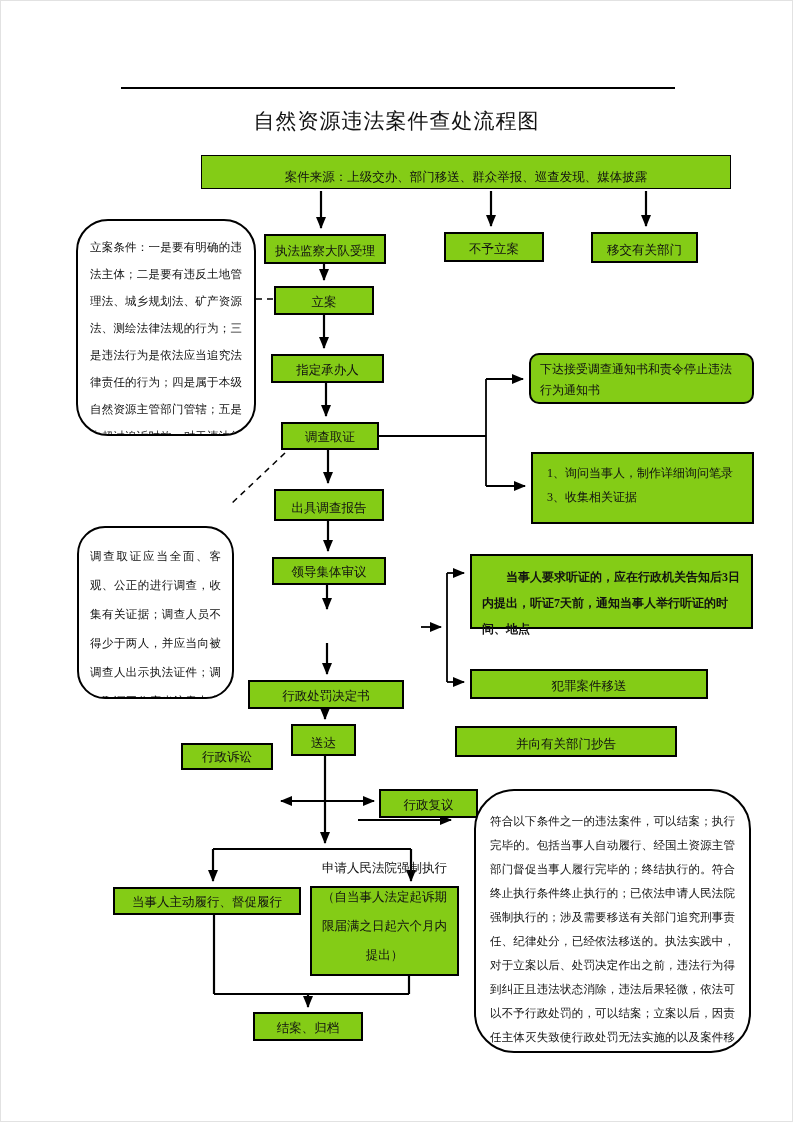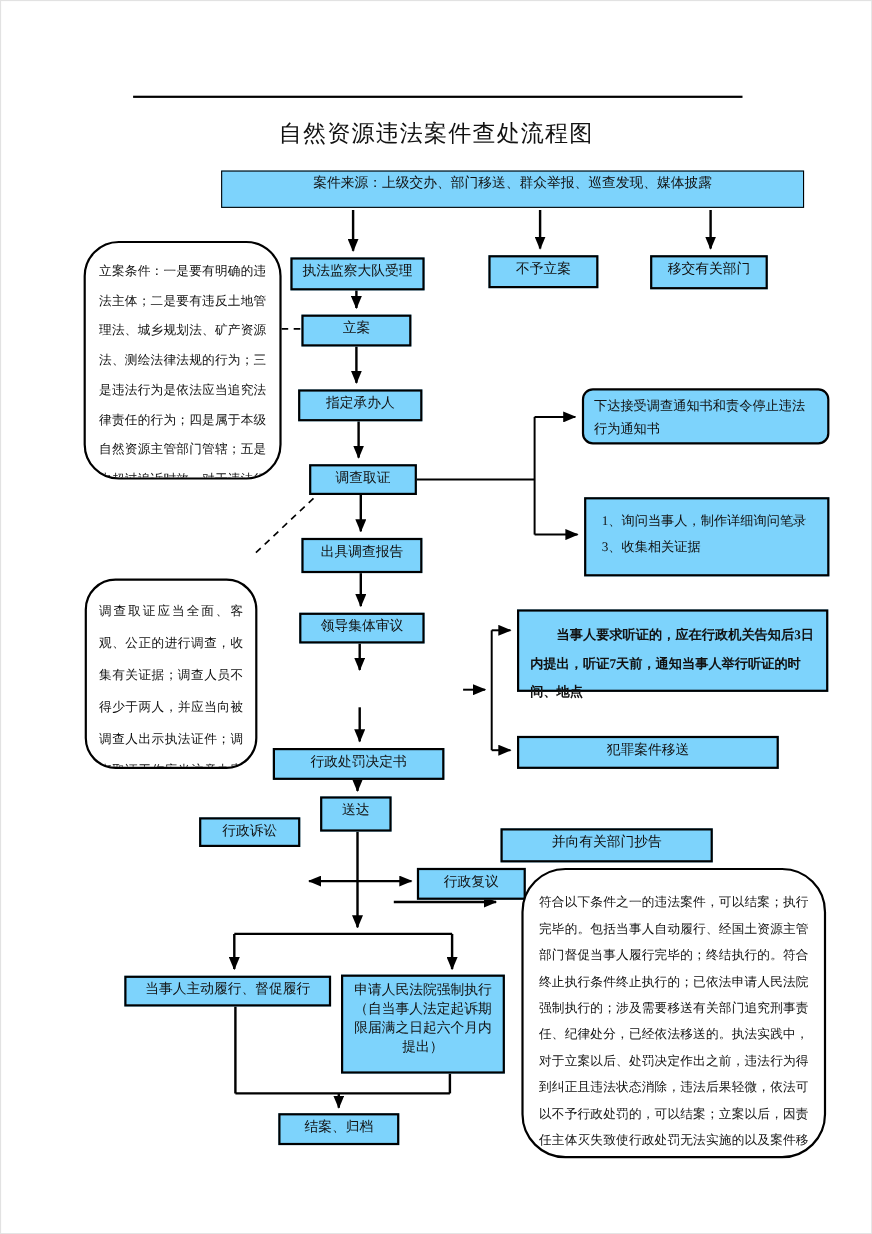--- a/index.html
+++ b/index.html
@@ -4,22 +4,22 @@
 <style>
   html,body{margin:0;padding:0;background:#fff;}
   .page{
     position:relative;width:793px;height:1122px;background:#ffffff;
     border:1px solid #e2e2e2;box-sizing:border-box;overflow:hidden;
     font-family:"Liberation Serif","DejaVu Serif",serif;color:#111;
   }
   .hrule{position:absolute;left:120px;top:86px;width:554px;height:0;border-top:2px solid #000;}
   .title{position:absolute;left:0;right:0;top:106px;text-align:center;font-size:21px;letter-spacing:1px;}
   .box{
-    position:absolute;box-sizing:border-box;border:2px solid #000;background:#7dd3fc;
-    display:flex;align-items:flex-start;justify-content:center;text-align:center;
+    position:absolute;box-sizing:border-box;border:2px solid #000;background:#84cc16;
+    display:flex;align-items:flex-end;justify-content:center;text-align:center;
     font-size:12.5px;line-height:1.35;padding:2px 4px;
   }
   .box.thin{border-width:1.5px;}
   .box.left{display:block;text-align:left;}
   .rnote{
     position:absolute;box-sizing:border-box;border:2px solid #000;background:#fff;
     border-radius:32px;font-size:11.5px;text-align:justify;overflow:hidden;
   }
   svg.wires{position:absolute;left:0;top:0;pointer-events:none;}
   .ev-line{white-space:nowrap;}
@@ -116,41 +116,41 @@
   <div class="box" style="left:180px;top:742px;width:92px;height:27px;">
     <span>行政诉讼</span>
   </div>
   <div class="box" style="left:378px;top:788px;width:99px;height:29px;">
     <span>行政复议</span>
   </div>
 
   <div class="box" style="left:112px;top:886px;width:188px;height:28px;">
     <span>当事人主动履行、督促履行</span>
   </div>
-  <div class="box" style="left:309px;top:885px;width:149px;height:90px;line-height:17px;padding:4px 8px;">
+  <div class="box" style="left:309px;top:885px;width:149px;height:90px;line-height:29px;padding:4px 8px;">
     <span>申请人民法院强制执行（自当事人法定起诉期限届满之日起六个月内提出）</span>
   </div>
   <div class="box" style="left:252px;top:1011px;width:110px;height:29px;">
     <span>结案、归档</span>
   </div>
 
   <div class="box left" style="left:528px;top:352px;width:225px;height:51px;padding:4px 9px;line-height:21px;font-size:12px;border-radius:10px;">
     <span>下达接受调查通知书和责令停止违法行为通知书</span>
   </div>
   <div class="box left" style="left:530px;top:451px;width:223px;height:72px;padding:7px 14px;line-height:24px;font-size:12px;overflow:hidden;">
     <div class="ev-line">1、询问当事人，制作详细询问笔录</div>
     <div class="ev-line">3、收集相关证据</div>
   </div>
   <div class="box left" style="left:469px;top:553px;width:283px;height:75px;padding:8px 10px;line-height:26px;font-size:12px;text-indent:2em;font-weight:bold;">
     <span>当事人要求听证的，应在行政机关告知后3日内提出，听证7天前，通知当事人举行听证的时间、地点</span>
   </div>
   <div class="box" style="left:469px;top:668px;width:238px;height:30px;">
     <span>犯罪案件移送</span>
   </div>
-  <div class="box" style="left:454px;top:752px;width:193px;height:31px;">
+  <div class="box" style="left:454px;top:725px;width:222px;height:31px;">
     <span>并向有关部门抄告</span>
   </div>
 
   <div class="rnote" style="left:75px;top:218px;width:180px;height:217px;padding:13px 12px;line-height:27px;">
     <span>立案条件：一是要有明确的违法主体；二是要有违反土地管理法、城乡规划法、矿产资源法、测绘法律法规的行为；三是违法行为是依法应当追究法律责任的行为；四是属于本级自然资源主管部门管辖；五是未超过追诉时效。对于违法行为轻微或及时纠正，没有造成危害后果的，可以不予立案。</span>
   </div>
   <div class="rnote" style="left:76px;top:525px;width:157px;height:173px;padding:14px 11px;line-height:29px;border-radius:28px;">
     <span>调查取证应当全面、客观、公正的进行调查，收集有关证据；调查人员不得少于两人，并应当向被调查人出示执法证件；调查取证工作应当注意办案期</span>
   </div>
   <div class="rnote" style="left:473px;top:788px;width:277px;height:264px;padding:18px 14px;line-height:24px;border-radius:40px;">

